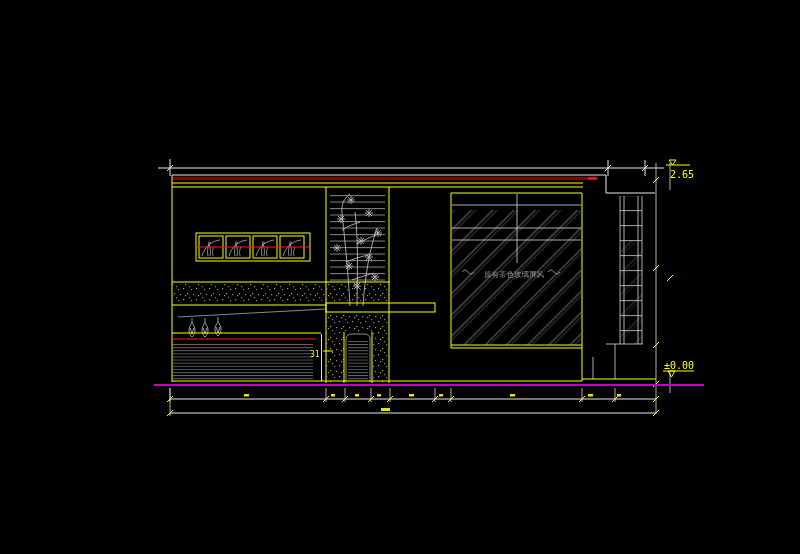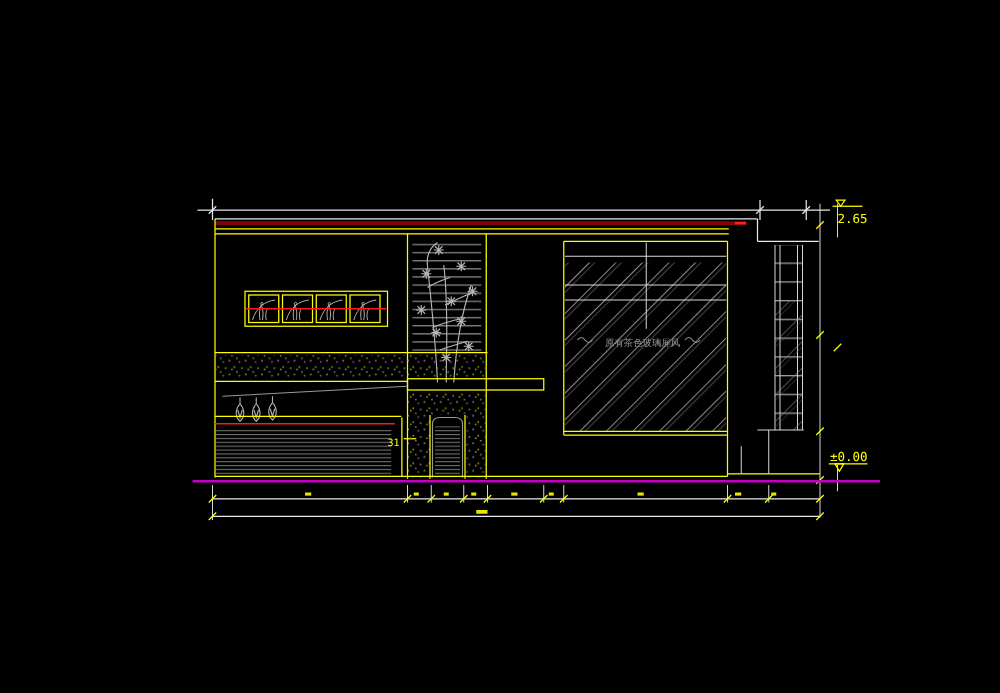--- a/index.html
+++ b/index.html
@@ -1,17 +1,17 @@
 <!DOCTYPE html>
 <html><head>
 <meta charset="utf-8">
 <style>
   html,body{margin:0;padding:0;background:#000;}
   .stage{position:relative;width:800px;height:554px;background:#000;overflow:hidden;
-         font-family:"DejaVu Sans Mono","Liberation Mono",monospace;}
+         font-family:"DejaVu Sans Mono","Liberation Mono",monospace;border-radius:11px;}
   svg{position:absolute;left:0;top:0;}
   
   .w{stroke:#e8e8e8;fill:none;stroke-width:1;}
   .w7{stroke:#d8d8d8;fill:none;stroke-width:.8;}
   .g{stroke:#9a9a9a;fill:none;stroke-width:.9;}
   .gl{stroke:#b8b8b8;fill:none;stroke-width:.9;}
   .y{stroke:#ffff00;fill:none;stroke-width:1;}
   .r{stroke:#ff1a1a;fill:none;stroke-width:1.2;}
   .mg{stroke:#c400c4;fill:none;stroke-width:2;}
   .yt{fill:#ffff00;font-size:10px;}

